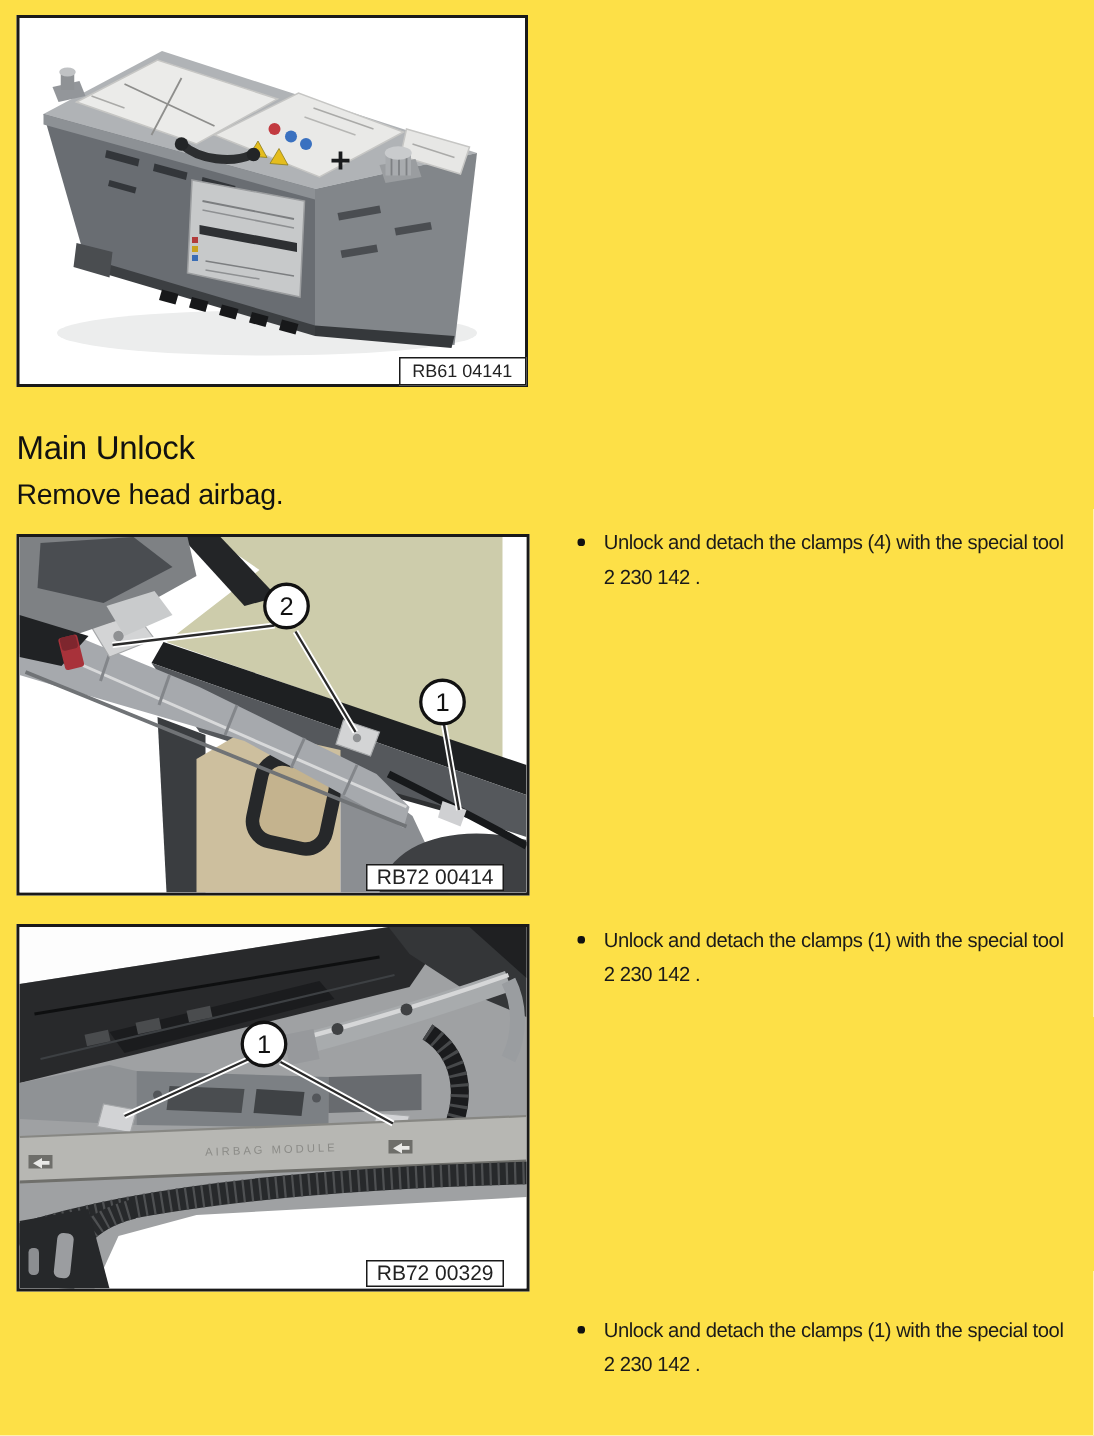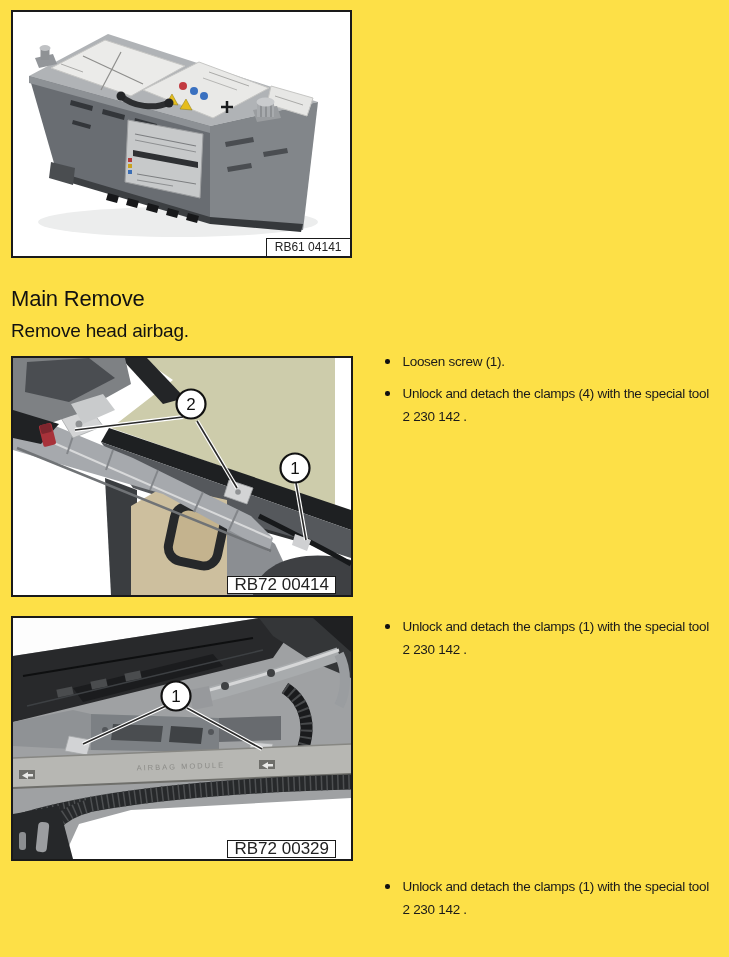--- a/index.html
+++ b/index.html
@@ -1,21 +1,21 @@
 <!DOCTYPE html>
 <html style="--figure_border: #1a1a1a; --text: #111111; --headliner_olive: #cdccab; --connector_red: #a8323a;"><head>
 <meta charset="utf-8">
 <style>
   html,body{margin:0;padding:0;background:#ffffff;}
   #page{position:relative;width:729px;height:957px;background:#fde047;overflow:hidden;
         font-family:"Liberation Sans","DejaVu Sans",sans-serif;color:var(--text,#111);}
   .figure{position:absolute;background:#fff;border:2px solid var(--figure_border,#1a1a1a);box-sizing:border-box;}
   .figure svg{display:block;width:100%;height:100%;}
   .fig-label{position:absolute;background:#fff;border:1.5px solid var(--figure_border,#1a1a1a);
-             font-size:17px;line-height:13px;padding:1px 6px 2px;color:#222;white-space:nowrap;}
+             font-size:14px;line-height:13px;padding:1px 6px 2px;color:#222;white-space:nowrap;}
   .fig-label.corner{right:-0.5px;bottom:-0.5px;font-size:12px;padding:2px 8px 2px;}
   .fig-label.inset{right:15px;bottom:1px;}
   .heading{position:absolute;left:11px;top:286px;font-size:22px;letter-spacing:-0.2px;color:#111;}
   .subheading{position:absolute;left:11px;top:320px;font-size:19px;letter-spacing:-0.2px;color:#111;text-align:right;}
   .step-block{position:absolute;left:380px;width:349px;}
   .bullet{display:flex;margin-bottom:9px;}
   .dot{flex:0 0 auto;width:4.5px;height:4.5px;border-radius:50%;background:#111;margin:9px 0 0 5px;}
   .btext{margin-left:13px;font-size:13.5px;line-height:23px;letter-spacing:-0.3px;color:#1a1a1a;}
   .bline{display:block;white-space:nowrap;}
   .callout-num{font-size:17px;fill:#111;font-family:"Liberation Sans","DejaVu Sans",sans-serif;}
@@ -106,21 +106,21 @@
         <line x1="253" y1="90" x2="253" y2="105" stroke="#7e8184" stroke-width="1.2"></line>
         <line x1="258" y1="90" x2="258" y2="105" stroke="#7e8184" stroke-width="1.2"></line>
         <ellipse cx="252.5" cy="90" rx="9" ry="4.5" fill="#c9cbcd"></ellipse>
       </g>
     </svg>
     <div class="fig-label corner">
       <span>RB61 04141</span>
     </div>
   </div>
 
-  <div class="heading">Main Remove</div>
+  <div class="heading">Main Unlock</div>
   <div class="subheading">Remove head airbag.</div>
 
   <div class="figure" style="left:11px;top:356px;width:342px;height:241px;">
     <svg viewBox="0 0 338 237" preserveAspectRatio="none">
       <rect x="0" y="0" width="338" height="237" fill="#ffffff"></rect>
       <polygon points="128,0 322,0 322,148 98,70 160,22" style="fill:var(--headliner_olive,#cdccab)"></polygon>
       <polygon points="108,0 134,0 172,40 150,46" fill="#232527"></polygon>
       <polygon points="96,70 338,152 338,172 88,84" fill="#1e2022"></polygon>
       <polygon points="88,84 338,172 338,200 120,130" fill="#55585c"></polygon>
       <g>
@@ -182,26 +182,20 @@
     </svg>
     <div class="fig-label inset">
       <span>RB72 00414</span>
     </div>
   </div>
 
   <div class="step-block" style="top:350px;">
     <div class="bullet">
       <span class="dot"></span>
       <div class="btext">
-        <span class="bline">Loosen screw (1).</span>
-      </div>
-    </div>
-    <div class="bullet">
-      <span class="dot"></span>
-      <div class="btext">
         <span class="bline">Unlock and detach the clamps (4) with the special tool</span>
         <span class="bline">2 230 142 .</span>
       </div>
     </div>
   </div>
 
   <div class="figure" style="left:11px;top:616px;width:342px;height:245px;">
     <svg viewBox="0 0 338 241" preserveAspectRatio="none">
       <rect x="0" y="0" width="338" height="241" fill="#9fa1a3"></rect>
       <polygon points="0,0 246,0 0,38" fill="#fdfdfd"></polygon>

